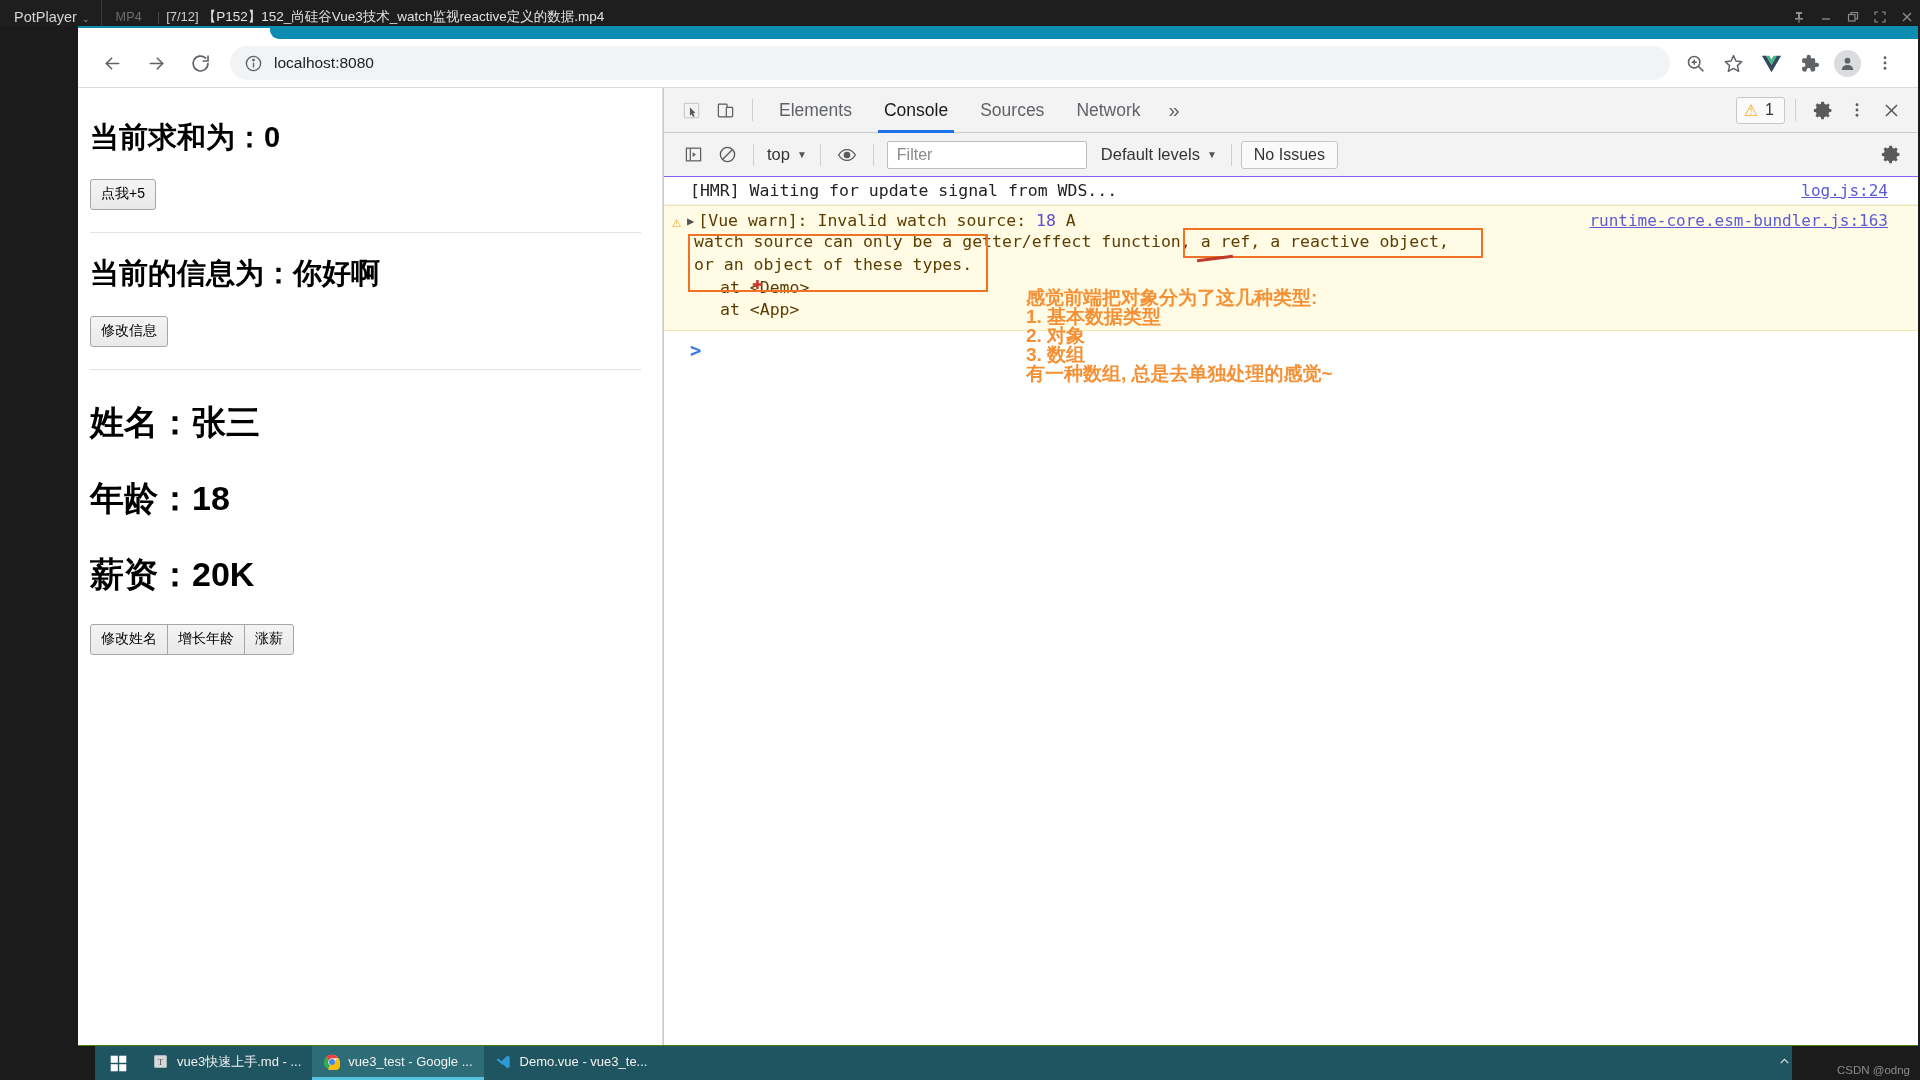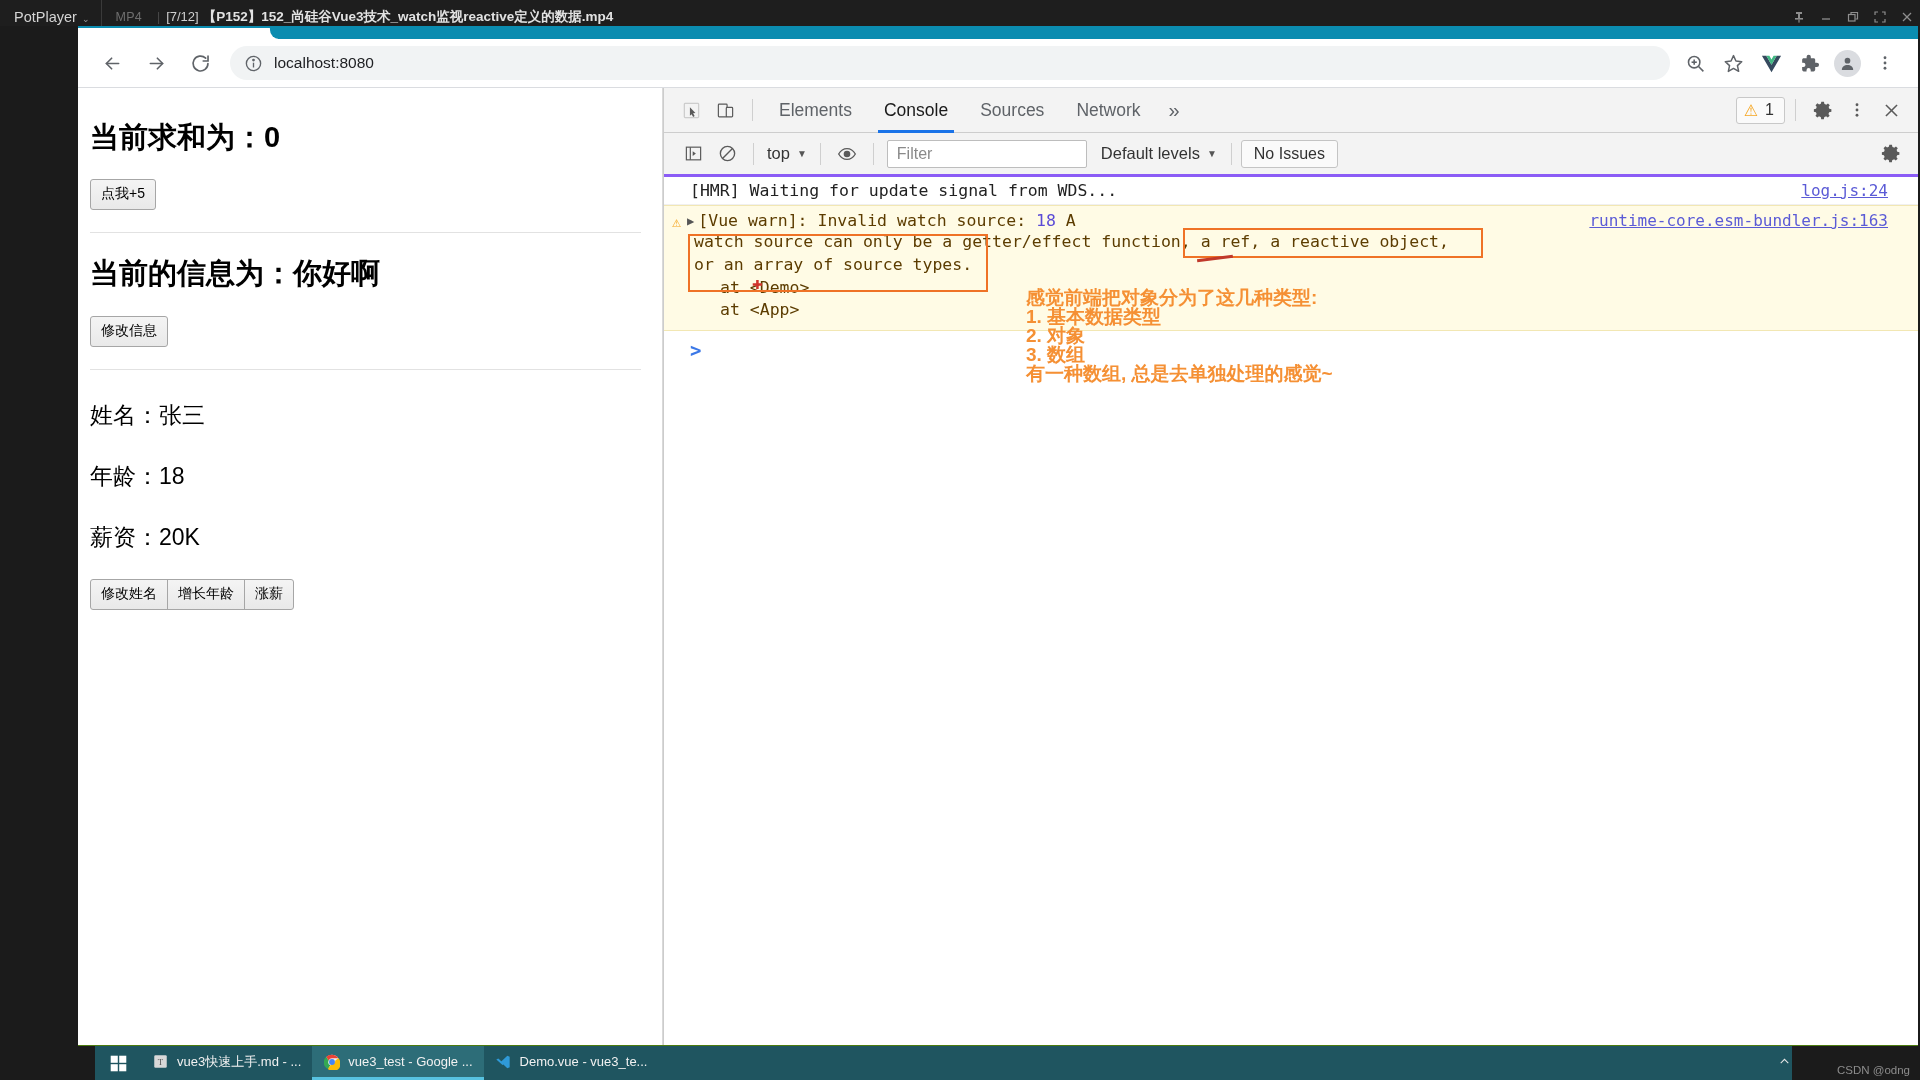--- a/index.html
+++ b/index.html
@@ -16,21 +16,21 @@
     position: absolute; left: 0; top: 0; width: 1920px; height: 33px;
     background: #1e1e1e; display: flex; align-items: center;
     color: #c9c9c9; font-size: 14.5px;
   }
   .pp-name { padding: 0 12px 0 14px; color: #d4d4d4; font-size: 14.5px; }
   .pp-caret { font-size: 9px; color: #9a9a9a; margin-left: 5px; }
   .pp-divider { width: 1px; height: 33px; background: #3a3a3a; }
   .pp-ext { color: #6e6e6e; font-size: 12.5px; padding: 0 9px 0 13px; letter-spacing: .3px; }
   .pp-sep { color: #4a4a4a; font-size: 12px; padding: 0 6px; }
   .pp-idx { color: #cfcfcf; font-size: 13px; }
-  .pp-file { color: #e2e2e2; font-size: 13.5px; margin-left: 4px; white-space: nowrap; font-weight: bold; }
+  .pp-file { color: #e2e2e2; font-size: 13.5px; margin-left: 4px; white-space: nowrap; }
   .pp-controls { margin-left: auto; display: flex; align-items: center; height: 33px; }
   .pp-ctl { width: 27px; height: 33px; display:flex; align-items:center; justify-content:center;
             color: #8e8e8e; font-size: 13px; }
 
   
   .chrome-win {
     position: absolute; left: 78px; top: 26px; width: 1840px; height: 1020px;
     background: #4d7c0f; overflow: hidden;
   }
   .tabstrip {
@@ -84,21 +84,21 @@
     background: linear-gradient(#f4f4f4, #e9e9e9);
     border: 1px solid #a6a6a6; border-radius: 3px;
     padding: 5px 10px 6px; margin-top: 24px;
     font-family: "Liberation Sans", sans-serif;
   }
   .app-hr { height: 0; border-top: 1px solid #e2e2e2; margin: 22px 0 0 0; }
   .btn-row { margin-top: 26px; display: flex; }
   .btn-row .app-btn { margin-top: 0; border-radius: 0; margin-right: -1px; }
   .btn-row .app-btn:first-child { border-radius: 3px 0 0 3px; }
   .btn-row .app-btn:last-child { border-radius: 0 3px 3px 0; }
-  .kv { font-size: 23px; font-weight: normal; color: #000; margin-top: 30px; }
+  .kv { font-size: 34px; font-weight: bold; color: #000; margin-top: 30px; }
   .kv:first-of-type { margin-top: 26px; }
 
   
   .devtools { flex: 1; background: #ffffff; display: flex; flex-direction: column;
               border-left: 1px solid #cccccc; }
   .dt-tabs {
     height: 45px; background: #f3f3f3; display: flex; align-items: center;
     border-bottom: 1px solid #cdcdcd; padding-left: 10px;
   }
   .dt-iconbtn { width: 34px; height: 34px; display:flex; align-items:center; justify-content:center;
@@ -115,21 +115,21 @@
   .dt-more { font-size: 20px; color: #5f6368; padding: 0 12px; }
   .dt-tabs-right { margin-left: auto; display: flex; align-items: center; padding-right: 10px; }
   .warn-chip {
     display: flex; align-items: center; gap: 7px; border: 1px solid #c8c8c8;
     border-radius: 3px; padding: 3px 10px 3px 7px; background: #fafafa; font-size: 16px; color: #333;
   }
   .warn-tri { color: #f5a623; font-size: 16px; }
 
   .dt-filterbar {
     height: 44px; background: #f3f3f3; display: flex; align-items: center;
-    border-bottom: 3px solid #8b5cf6; padding-left: 12px;
+    border-bottom: 1px solid #8b5cf6; padding-left: 12px;
   }
   .fb-sep { width: 1px; height: 22px; background: #cfcfcf; margin: 0 9px; }
   .fb-ctx { font-size: 16.5px; color: #333; display: flex; align-items: center; gap: 7px; padding: 0 4px; }
   .fb-caret { font-size: 10px; color: #555; }
   .filter-input {
     flex: none; width: 200px; height: 28px; background: #fff; border: 1px solid #bdbdbd;
     border-radius: 2px; font-size: 16px; color: #8a8a8a; padding: 0 9px; line-height: 26px;
     margin-left: 4px;
   }
   .levels { font-size: 16.5px; color: #333; display:flex; align-items:center; gap:7px; margin-left: 14px; }
@@ -449,21 +449,21 @@
           <div class="msg-warn">
             <div class="warn-line1">
               <span class="warn-ico">⚠</span>
               <span class="disclosure">▶</span>
               <span class="warn-body">[Vue warn]: Invalid watch source: </span>
               <span class="num-lit">18</span>
               <span class="warn-body"> A</span>
               <span class="warn-src">runtime-core.esm-bundler.js:163</span>
             </div>
             <div class="warn-cont">watch source can only be a getter/effect function, a ref, a reactive object,</div>
-            <div class="warn-cont">or an array of source types.</div>
+            <div class="warn-cont">or an object of these types.</div>
             <div class="warn-stack">at &lt;Demo&gt;</div>
             <div class="warn-stack">at &lt;App&gt;</div>
 
             <div class="anno-box" style="left:24px; top:28px; width:300px; height:58px;"></div>
             <div class="anno-box" style="left:519px; top:22px; width:300px; height:30px;"></div>
             <div class="anno-underline" style="left:533px; top:51px; width:36px; transform:rotate(-7deg);"></div>
             <div class="anno-cross" style="left:88px; top:68px;">✚</div>
 
             <div class="anno-text" style="left:362px; top:80px;">感觉前端把对象分为了这几种类型:</div>
             <div class="anno-text" style="left:362px; top:99px;">1. 基本数据类型</div>

